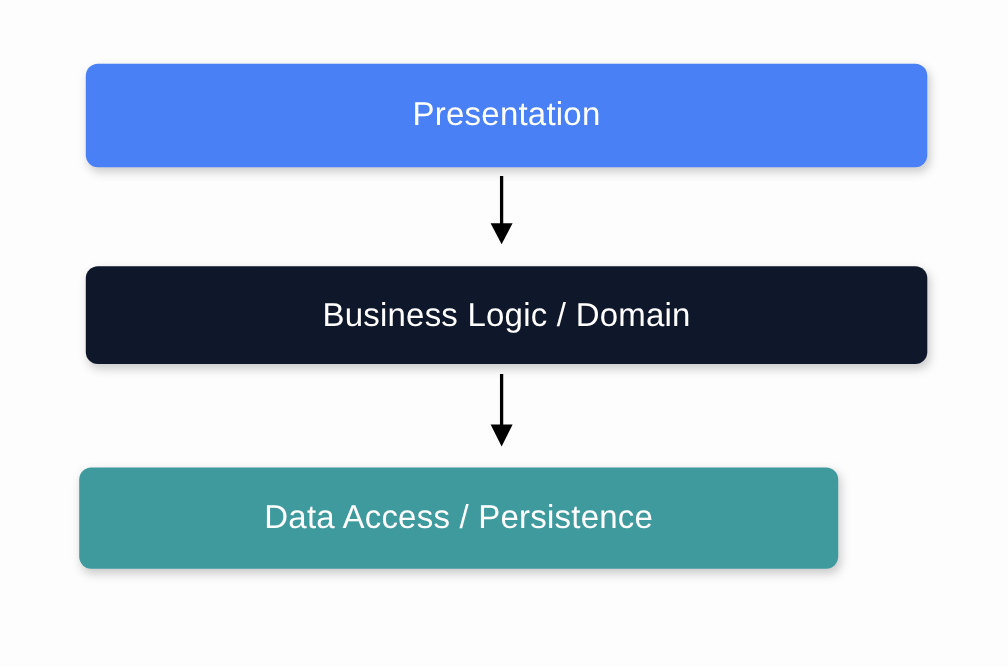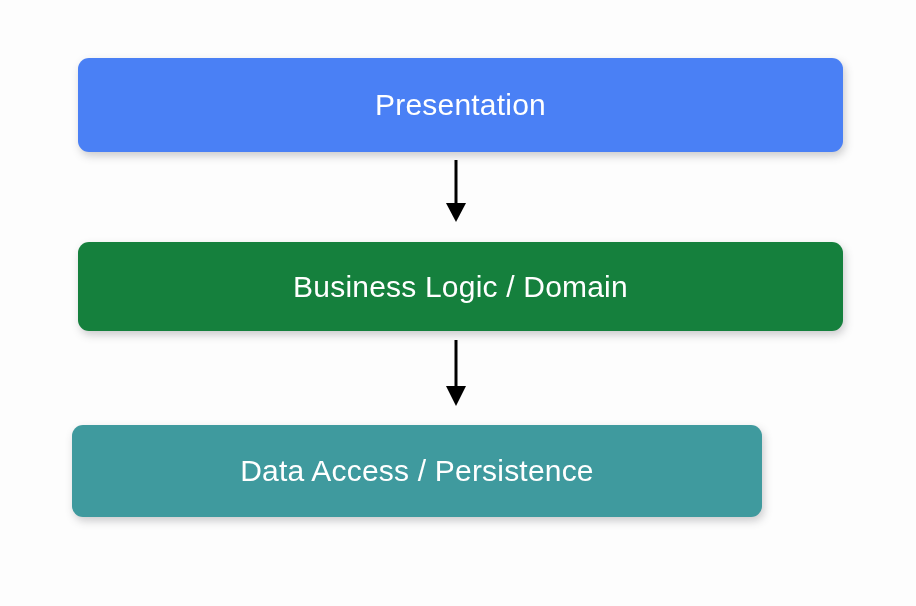--- a/index.html
+++ b/index.html
@@ -93,21 +93,21 @@
     <span class="layer-label" style="color: rgb(255, 255, 255);">Presentation</span>
   </div>
 
   <div class="flow-arrow" id="arrow-presentation-to-business">
     <svg viewBox="0 0 64 66" preserveAspectRatio="none" aria-hidden="true">
       <line x1="31" y1="0" x2="31" y2="46" stroke="#000000" stroke-width="3"></line>
       <polygon points="31,62 21,43 41,43" fill="#000000"></polygon>
     </svg>
   </div>
 
-  <div class="layer-box" id="box-business-logic" style="background:#15803d">
+  <div class="layer-box" id="box-business-logic" style="background:#0f172a">
     <span class="layer-label" style="color: rgb(255, 255, 255);">Business Logic / Domain</span>
   </div>
 
   <div class="flow-arrow" id="arrow-business-to-data">
     <svg viewBox="0 0 64 70" preserveAspectRatio="none" aria-hidden="true">
       <line x1="31" y1="0" x2="31" y2="48" stroke="#000000" stroke-width="3"></line>
       <polygon points="31,66 21,46 41,46" fill="#000000"></polygon>
     </svg>
   </div>
 

